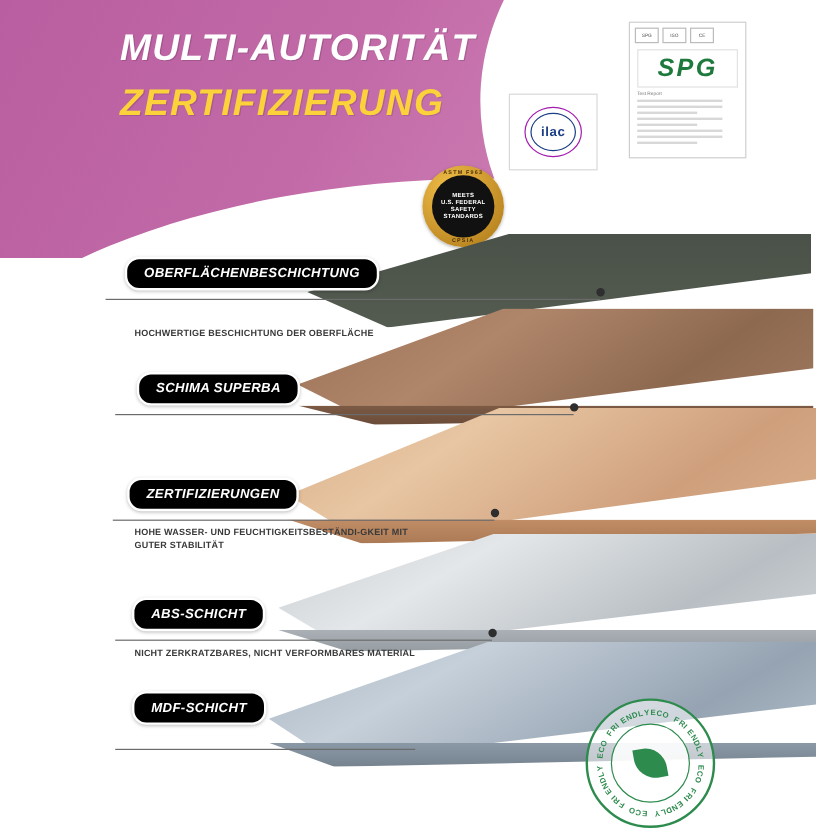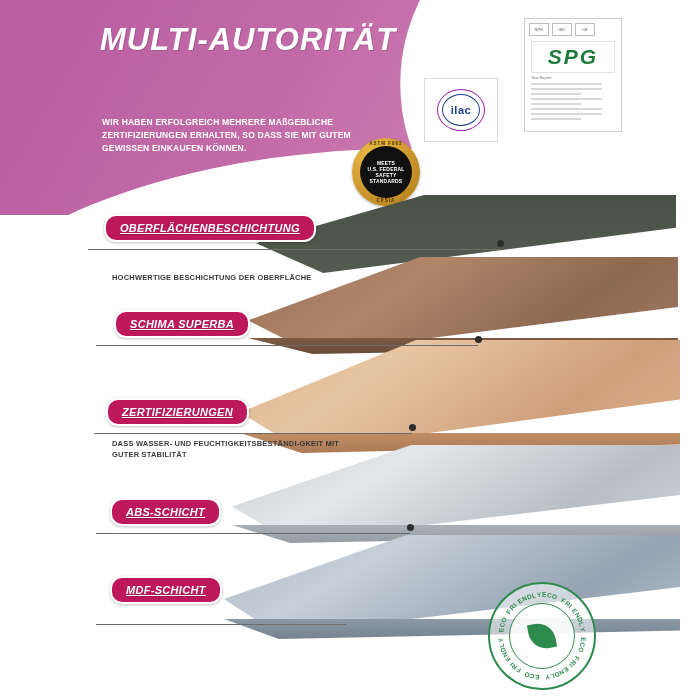--- a/index.html
+++ b/index.html
@@ -170,28 +170,27 @@
   }
   .l5b{
     left:224px;top:424px;width:456px;height:20px;
     background:linear-gradient(180deg,#8b99a7,#76838f);
     clip-path:polygon(0% 0%,100% 0%,100% 58%,12% 100%);
   }
 
   
   .lbl{
     position:absolute;height:24px;border-radius:12px;
-    background:#be185d;border:2px solid #ffffff;
+    background:#000000;border:2px solid #ffffff;
     box-shadow:0 1px 3px rgba(0,0,0,.25);
     display:flex;align-items:center;justify-content:center;
     padding:0 14px;
     font-size:11px;font-weight:bold;font-style:italic;color:#ffffff;
     letter-spacing:.3px;white-space:nowrap;
     text-shadow:0 1px 1px rgba(0,0,0,.18);
-    text-decoration:underline;
   }
   .sub{
     position:absolute;font-size:7.5px;font-weight:bold;color:#3a3a3a;
     line-height:1.5;letter-spacing:.2px;
   }
   .leader{position:absolute;height:1px;background:#6b6b6b;}
   .dot{position:absolute;width:7px;height:7px;border-radius:50%;background:#2e2e2e;}
 
   
   .eco{
@@ -225,21 +224,21 @@
 
 <div class="page">
 
   <div class="header">
     <div class="hdr-bg"></div>
     <div class="swoosh"></div>
     <div class="swoosh2"></div>
     <div class="hdr-bottom-curve"></div>
 
     <div class="title1">MULTI-AUTORITÄT</div>
-    <div class="hdr-desc">WIR HABEN ERFOLGREICH MEHRERE MAßGEBLICHE ZERTIFIZIERUNGEN ERHALTEN, SO DASS SIE MIT GUTEM GEWISSEN EINKAUFEN KÖNNEN.</div>
+    <div class="title2">ZERTIFIZIERUNG</div>
 
     <div class="badge-ilac">
       <div class="ilac-ring">
         <div class="ilac-txt">ilac</div>
       </div>
     </div>
 
     <div class="badge-spg">
       <div class="spg-top">
         <div class="spg-mini">SPG</div>
@@ -291,25 +290,26 @@
   <div class="dot" style="left:497px;top:240px;"></div>
   <div class="sub" style="left:112px;top:272px;width:300px;">HOCHWERTIGE BESCHICHTUNG DER OBERFLÄCHE</div>
 
   <div class="lbl" style="left:114px;top:310px;">SCHIMA SUPERBA</div>
   <div class="leader" style="left:96px;top:345px;width:382px;"></div>
   <div class="dot" style="left:475px;top:336px;"></div>
 
   <div class="lbl" style="left:106px;top:398px;">ZERTIFIZIERUNGEN</div>
   <div class="leader" style="left:94px;top:433px;width:318px;"></div>
   <div class="dot" style="left:409px;top:424px;"></div>
-  <div class="sub" style="left:112px;top:438px;width:250px;">DASS WASSER- UND FEUCHTIGKEITSBESTÄNDI-GKEIT MIT GUTER STABILITÄT</div>
+  <div class="sub" style="left:112px;top:438px;width:250px;">HOHE WASSER- UND FEUCHTIGKEITSBESTÄNDI-GKEIT MIT GUTER STABILITÄT</div>
 
   <div class="lbl" style="left:110px;top:498px;">ABS-SCHICHT</div>
   <div class="leader" style="left:96px;top:533px;width:314px;"></div>
   <div class="dot" style="left:407px;top:524px;"></div>
+  <div class="sub" style="left:112px;top:539px;width:300px;">NICHT ZERKRATZBARES, NICHT VERFORMBARES MATERIAL</div>
 
   <div class="lbl" style="left:110px;top:576px;">MDF-SCHICHT</div>
   <div class="leader" style="left:96px;top:624px;width:250px;"></div>
 
   <div class="eco">
     <div class="eco-in">
       <div class="leaf"></div>
     </div>
     <div class="eco-ring-text" id="ecoRing">
         <span style="transform: rotate(-90deg) translate(45px) rotate(90deg);">E</span>

